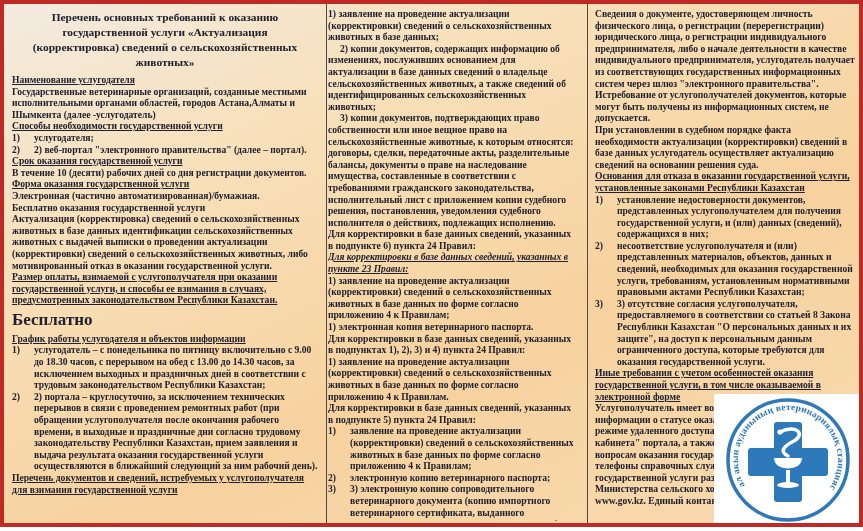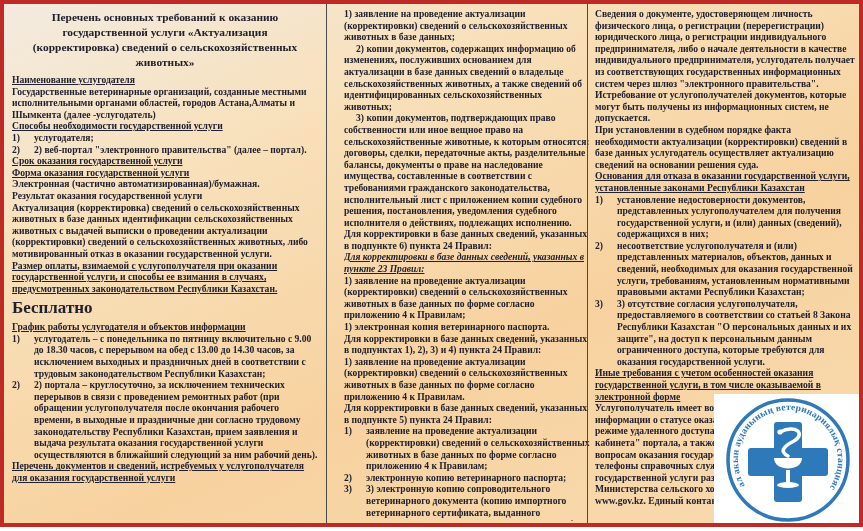--- a/index.html
+++ b/index.html
@@ -13,21 +13,21 @@
     overflow:hidden;
   }
   .divider{
     position:absolute;top:0;bottom:0;width:1px;
     background:#4a4a46;
   }
   #div1{left:322px;}
   #div2{left:583px;}
   .col{position:absolute;top:4px;bottom:2px;overflow:hidden;}
   #col-left{left:8px;width:306px;}
-  #col-middle{left:340px;width:246px;}
+  #col-middle{left:324px;width:246px;}
   #col-right{left:591px;width:262px;}
   .col p{margin:0;font-weight:bold;font-size:9.6px;line-height:11.6px;color:#20202e;}
   .title{
     color:#2353c4;text-align:center;
     font-size:11.4px !important;line-height:15px !important;
     padding:2px 6px 4px 6px;
   }
   .h-red{color:#c51d1d;text-decoration:underline;}
   .h-red-nu{color:#c51d1d;}
   .b{}
@@ -49,30 +49,31 @@
 <div class="page">
 
   <div class="col" id="col-left">
       <p class="title">Перечень основных требований к оказанию государственной услуги «Актуализация (корректировка) сведений о сельскохозяйственных животных»</p>
       <p class="h-red">Наименование услугодателя</p>
       <p class="b">Государственные ветеринарные организаций, созданные местными исполнительными органами областей, городов Астана,Алматы и Шымкента (далее -услугодатель)</p>
       <p class="h-red">Способы необходимости государственной услуги</p>
       <p class="num"><span class="n">1)</span>услугодателя;</p>
       <p class="num"><span class="n">2)</span>2) веб-портал "электронного правительства" (далее – портал).</p>
       <p class="h-red">Срок оказания государственной услуги</p>
+      <p class="b">В течение 10 (десяти) рабочих дней со дня регистрации документов.</p>
       <p class="h-red">Форма оказания государственной услуги</p>
       <p class="b">Электронная (частично автоматизированная)/бумажная.</p>
-      <p class="h-red-nu">Результат оказания государственной услуги</p>
+      <p class="h-red-nu">Бесплатно оказания государственной услуги</p>
       <p class="b">Актуализация (корректировка) сведений о сельскохозяйственных животных в базе данных идентификации сельскохозяйственных животных с выдачей выписки о проведении актуализации (корректировки) сведений о сельскохозяйственных животных, либо мотивированный отказ в оказании государственной услуги.</p>
       <p class="h-red">Размер оплаты, взимаемой с услугополучателя при оказании государственной услуги, и способы ее взимания в случаях, предусмотренных законодательством Республики Казахстан.</p>
       <p class="free">Бесплатно</p>
       <p class="h-red">График работы услугодателя и объектов информации</p>
       <p class="num"><span class="n">1)</span>услугодатель – с понедельника по пятницу включительно с 9.00 до 18.30 часов, с перерывом на обед с 13.00 до 14.30 часов, за исключением выходных и праздничных дней в соответствии с трудовым законодательством Республики Казахстан;</p>
       <p class="num"><span class="n">2)</span>2) портала – круглосуточно, за исключением технических перерывов в связи с проведением ремонтных работ (при обращении услугополучателя после окончания рабочего времени, в выходные и праздничные дни согласно трудовому законодательству Республики Казахстан, прием заявления и выдача результата оказания государственной услуги осуществляются в ближайший следующий за ним рабочий день).</p>
-      <p class="h-red">Перечень документов и сведений, истребуемых у услугополучателя для оказания государственной услуги</p>
+      <p class="h-red">Перечень документов и сведений, истребуемых у услугополучателя для взимания государственной услуги</p>
     </div>
   <div class="divider" id="div1"></div>
   <div class="col" id="col-middle">
       <p class="b">1) заявление на проведение актуализации (корректировки) сведений о сельскохозяйственных животных в базе данных;</p>
       <p class="b ind">2) копии документов, содержащих информацию об изменениях, послуживших основанием для актуализации в базе данных сведений о владельце сельскохозяйственных животных, а также сведений об идентифицированных сельскохозяйственных животных;</p>
       <p class="b ind">3) копии документов, подтверждающих право собственности или иное вещное право на сельскохозяйственные животные, к которым относятся: договоры, сделки, передаточные акты, разделительные балансы, документы о праве на наследование имущества, составленные в соответствии с требованиями гражданского законодательства, исполнительный лист с приложением копии судебного решения, постановления, уведомления судебного исполнителя о действиях, подлежащих исполнению.</p>
       <p class="b">Для корректировки в базе данных сведений, указанных в подпункте 6) пункта 24 Правил:</p>
       <p class="link">Для корректировки в базе данных сведений, указанных в пункте 23 Правил:</p>
       <p class="b">1) заявление на проведение актуализации (корректировки) сведений о сельскохозяйственных животных в базе данных по форме согласно приложению 4 к Правилам;</p>
       <p class="b">1) электронная копия ветеринарного паспорта.</p>

